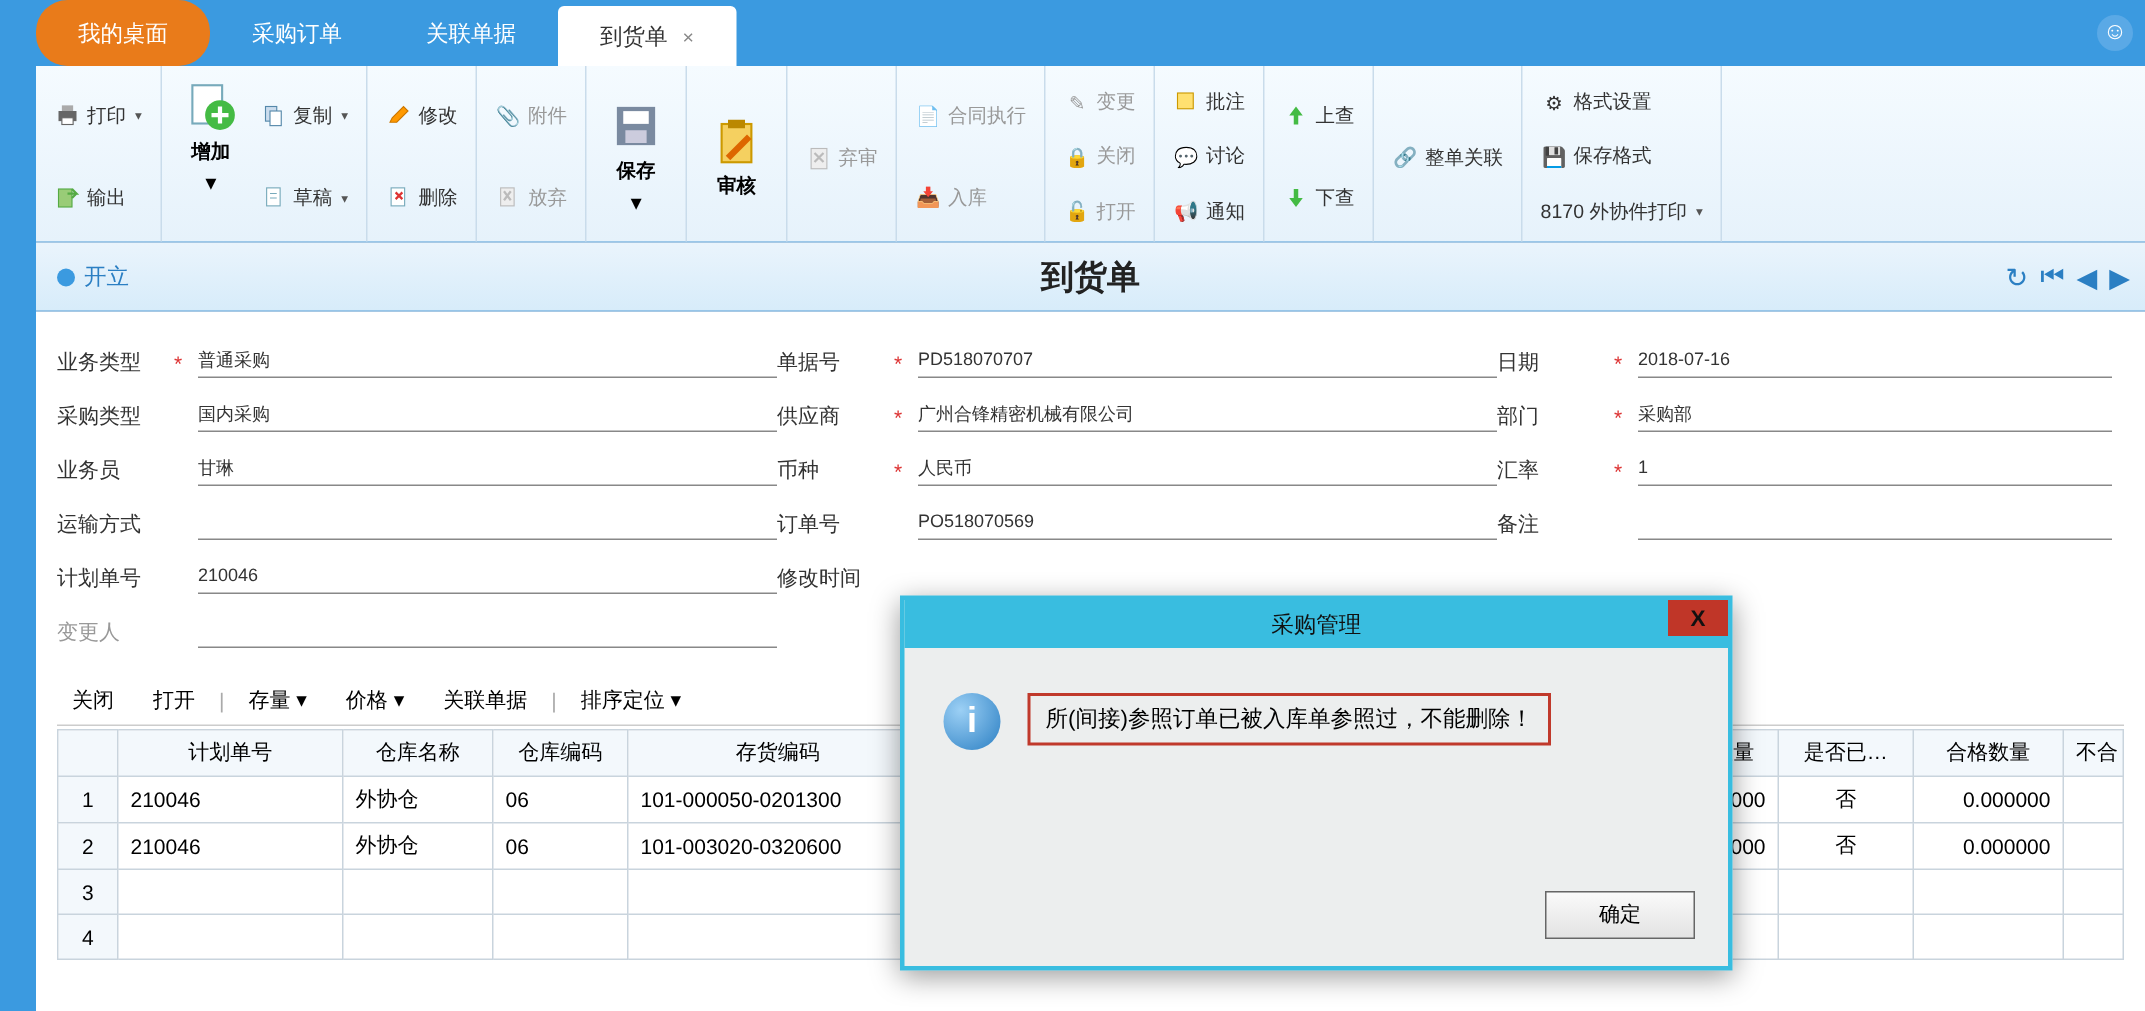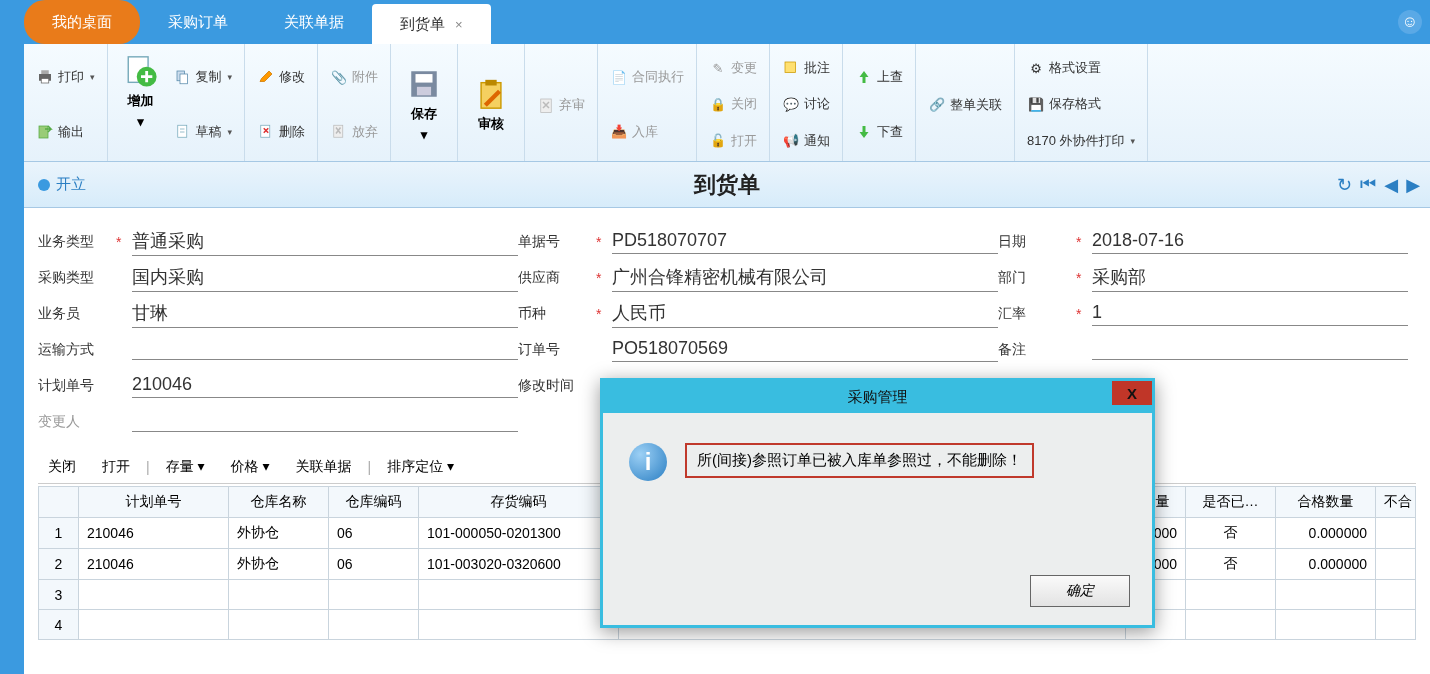--- a/index.html
+++ b/index.html
@@ -27,40 +27,40 @@
 .status-dot { width: 12px; height: 12px; border-radius: 50%; background: #3b9ae0; margin-left: 14px; }
 .status-txt { margin-left: 6px; color: #2b7fc3; font-size: 15px; font-family: Liberation Mono, monospace; }
 .doc-title { position: absolute; left: 50%; transform: translateX(-50%); font-size: 22px; font-weight: bold; color: #222; }
 .nav-icons { position: absolute; right: 10px; display: flex; gap: 8px; color: #2b7fc3; font-size: 18px; }
 
 .form-area { position: absolute; left: 24px; top: 208px; right: 0; bottom: 0; background: #fff; padding: 20px 14px 0 14px; }
 .form-grid { display: grid; grid-template-columns: 480px 480px 410px; row-gap: 8px; }
 .ff { display: flex; align-items: center; height: 28px; }
 .ff-label { width: 74px; color: #333; font-size: 14px; }
 .ff-req { color: #d33; margin: 0 6px 0 4px; width: 10px; }
-.ff-val { flex: 1; border-bottom: 1px solid #888; padding-bottom: 2px; font-size: 18px; color: #333; min-height: 20px; }
+.ff-val { flex: 1; border-bottom: 1px solid #888; padding-bottom: 2px; font-size: 12px; color: #333; min-height: 20px; }
 
 .grid-toolbar { display: flex; align-items: center; gap: 6px; margin-top: 18px; height: 30px; border-bottom: 1px solid #ccc; font-size: 14px; padding-bottom: 4px; }
 .gt-btn { padding: 2px 10px; cursor: pointer; }
 .gt-sep { color: #aaa; }
 
 .tbl { width: 100%; border-collapse: collapse; margin-top: 2px; table-layout: fixed; }
 .tbl th, .tbl td { border: 1px solid #c9d4dd; padding: 6px 8px; font-size: 14px; text-align: left; height: 30px; white-space: nowrap; overflow: hidden; }
 .tbl th { background: #f3f8fc; font-weight: normal; text-align: center; }
 .tbl td.rn { text-align: center; background: #f3f8fc; width: 40px; }
 .tbl td.num { text-align: right; }
 .tbl td.ctr { text-align: center; }
 
-.modal { position: absolute; left: 600px; top: 378px; width: 555px; height: 250px; background: #eceeee; border: 3px solid #39bde0; box-shadow: 0 4px 18px rgba(0,0,0,0.4); z-index: 20; }
+.modal { position: absolute; left: 600px; top: 397px; width: 555px; height: 250px; background: #eceeee; border: 3px solid #39bde0; box-shadow: 0 4px 18px rgba(0,0,0,0.4); z-index: 20; }
 .modal-hdr { height: 32px; background: #39bde0; display: flex; align-items: center; justify-content: center; color: #111; font-size: 15px; position: relative; }
 .modal-close { position: absolute; right: 0; top: 0; width: 40px; height: 24px; background: #c03628; color: #111; font-weight: bold; display: flex; align-items: center; justify-content: center; cursor: pointer; font-size: 15px; }
 .modal-body { display: flex; align-items: flex-start; gap: 18px; padding: 30px 26px; }
 .info-ic { width: 38px; height: 38px; border-radius: 50%; background: radial-gradient(circle at 30% 30%, #9cd0f5, #2b7fc3); display: flex; align-items: center; justify-content: center; color: #fff; font-size: 24px; font-weight: bold; }
 .modal-msg { border: 2px solid #c0392b; padding: 6px 10px; font-size: 15px; }
-.modal-ok { position: absolute; right: 22px; bottom: 18px; width: 100px; height: 32px; border: 1px solid #666; background: linear-gradient(#fafafa,#e3e3e3); cursor: pointer; font-size: 14px; font-style: italic; }
+.modal-ok { position: absolute; right: 22px; bottom: 18px; width: 100px; height: 32px; border: 1px solid #666; background: linear-gradient(#fafafa,#e3e3e3); cursor: pointer; font-size: 14px; }
 
 
 .ic svg { width: 100%; height: 100%; }
 </style>
 </head>
 <body>
 
 <div class="left-strip"></div>
 
 <div class="tabs">

